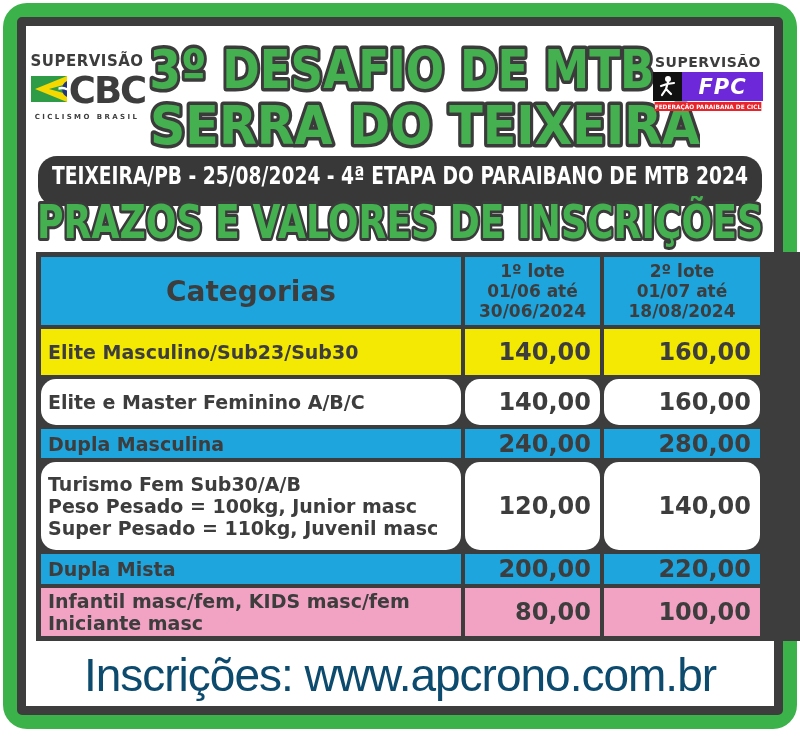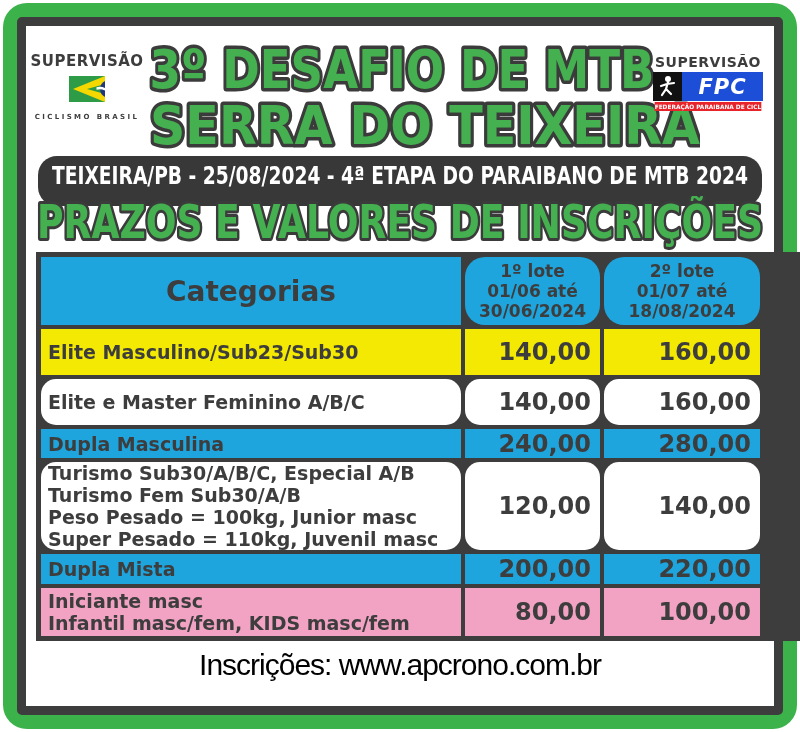--- a/index.html
+++ b/index.html
@@ -12,21 +12,21 @@
   .cbc{position:absolute;left:28px;top:52px;width:118px;text-align:center;color:#3d3d3d;}
   .cbc .sup{font-size:15px;font-weight:bold;letter-spacing:0.5px;}
   .cbc .mark{display:flex;align-items:center;justify-content:center;height:40px;margin-top:1px;}
   .cbc .cbc-name{font-size:37px;font-weight:800;letter-spacing:-2px;line-height:36px;}
   .cbc .sub{font-size:7px;font-weight:bold;letter-spacing:2.4px;margin-top:2px;white-space:nowrap;}
 
   .fpc{position:absolute;left:653px;top:54px;width:110px;text-align:center;color:#3d3d3d;}
   .fpc .sup{font-size:14px;font-weight:bold;letter-spacing:0.5px;}
   .fpc .mark{display:flex;height:29px;margin-top:2px;}
   .fpc .blackbox{width:29px;height:29px;background:#111;flex:0 0 auto;}
-  .fpc .redbox{flex:1;background:#1d4ed8;color:#fff;display:flex;align-items:center;justify-content:center;
+  .fpc .redbox{flex:1;background:#6d28d9;color:#fff;display:flex;align-items:center;justify-content:center;
                font-size:21px;font-weight:900;font-style:italic;letter-spacing:1px;}
   .fpc .strip{background:#e8242a;color:#fff;font-weight:bold;font-size:6px;line-height:9px;height:9px;
               margin-top:1px;white-space:nowrap;overflow:hidden;transform:scaleX(0.97);}
 
   .title-svg{position:absolute;left:120px;top:34px;}
   .title-svg text{font-family:"DejaVu Sans",sans-serif;font-weight:bold;
                   fill:#45b050;stroke:#3b3b3b;stroke-width:7px;stroke-linejoin:round;paint-order:stroke fill;}
 
   .banner{position:absolute;left:38px;top:156px;width:724px;height:50px;background:#383838;border-radius:19px;}
   .banner svg text{font-family:"DejaVu Sans",sans-serif;font-weight:bold;fill:#ffffff;}
@@ -35,49 +35,50 @@
   .heading-svg text{font-family:"DejaVu Sans",sans-serif;font-weight:bold;
                     fill:#45b050;stroke:#3b3b3b;stroke-width:6px;stroke-linejoin:round;paint-order:stroke fill;}
 
   
   .price-table{position:absolute;left:36px;top:252px;width:783px;height:389px;background:#3d3d3d;
                border:5px solid #3d3d3d;display:grid;grid-template-columns:420px 135px 156px;
                grid-template-rows:68px 46px 46px 29px 88px 30px 48px;gap:4px;box-sizing:border-box;}
   .cell{display:flex;flex-direction:column;justify-content:center;color:#3d3d3d;overflow:hidden;}
   .c-head{align-items:center;text-align:center;}
   .cat-title{font-size:28px;font-weight:bold;}
-  .lote{font-size:17px;font-weight:bold;line-height:20px;border-radius:20px;}
+  .lote{font-size:17px;font-weight:bold;line-height:20px;}
   .cat{padding-left:7px;font-size:19px;font-weight:bold;line-height:22px;text-align:left;}
   .price{align-items:flex-end;padding-right:9px;font-size:24px;font-weight:bold;padding-left:16px;}
   .bg-blue{background:#1fa5de;}
   .bg-yellow{background:#f4e903;}
   .bg-white{background:#ffffff;border-radius:15px;}
   .bg-pink{background:#f2a3c3;}
 
-  .footer{position:absolute;left:0;top:648px;width:100%;text-align:center;color:#000000;
-          font-family:"Liberation Sans",sans-serif;font-size:30px;font-weight:400;letter-spacing:-1px;}
+  .footer{position:absolute;left:0;top:648px;width:100%;text-align:center;color:#0c4a6e;
+          font-family:"Liberation Sans",sans-serif;font-size:46px;font-weight:400;letter-spacing:-1px;}
 </style>
 </head>
 <body>
 
 <div class="page">
   <div class="green-frame"></div>
   <div class="dark-frame"></div>
 
   <div class="cbc">
     <div class="sup">SUPERVISÃO</div>
     <div class="mark">
       <span>
         <svg width="40" height="36" viewBox="0 0 40 36">
           <path fill="#2e9b47" d="M2 5 h36 v26 h-36 z"></path>
           <path fill="#f5d800" d="M38 5 L6 18 L38 31 L38 23 L20 18 L38 13 Z"></path>
           <path fill="#24367a" d="M38 10 A 9 9 0 0 0 38 26 Z"></path>
           <path fill="#ffffff" d="M29.5 16.2 Q34 15 38 17 L38 19.5 Q33.5 17.5 29.5 18.8 Z"></path>
         </svg>
       </span>
+      <span class="cbc-name">CBC</span>
     </div>
     <div class="sub">CICLISMO BRASIL</div>
   </div>
 
   <svg class="title-svg" width="580" height="120">
     <text x="282" y="54" text-anchor="middle" font-size="54" textLength="505" lengthAdjust="spacingAndGlyphs">3º DESAFIO DE MTB</text>
     <text x="305" y="110" text-anchor="middle" font-size="54" textLength="550" lengthAdjust="spacingAndGlyphs">SERRA DO TEIXEIRA</text>
   </svg>
 
   <div class="fpc">
@@ -133,36 +134,35 @@
     <div class="cell price bg-white">140,00</div>
     <div class="cell price bg-white">160,00</div>
 
     <div class="cell cat bg-blue">
       <div>Dupla Masculina</div>
     </div>
     <div class="cell price bg-blue">240,00</div>
     <div class="cell price bg-blue">280,00</div>
 
     <div class="cell cat bg-white">
-      <div>Turismo Sub30/A/B/C, Especial A/B</div>
       <div>Turismo Fem Sub30/A/B</div>
       <div>Peso Pesado = 100kg, Junior masc</div>
       <div>Super Pesado = 110kg, Juvenil masc</div>
     </div>
     <div class="cell price bg-white">120,00</div>
     <div class="cell price bg-white">140,00</div>
 
     <div class="cell cat bg-blue">
       <div>Dupla Mista</div>
     </div>
     <div class="cell price bg-blue">200,00</div>
     <div class="cell price bg-blue">220,00</div>
 
     <div class="cell cat bg-pink">
+      <div>Infantil masc/fem, KIDS masc/fem</div>
       <div>Iniciante masc</div>
-      <div>Infantil masc/fem, KIDS masc/fem</div>
     </div>
     <div class="cell price bg-pink">80,00</div>
     <div class="cell price bg-pink">100,00</div>
   </div>
 
   <div class="footer">Inscrições: www.apcrono.com.br</div>
 </div>
 
 </body></html>

